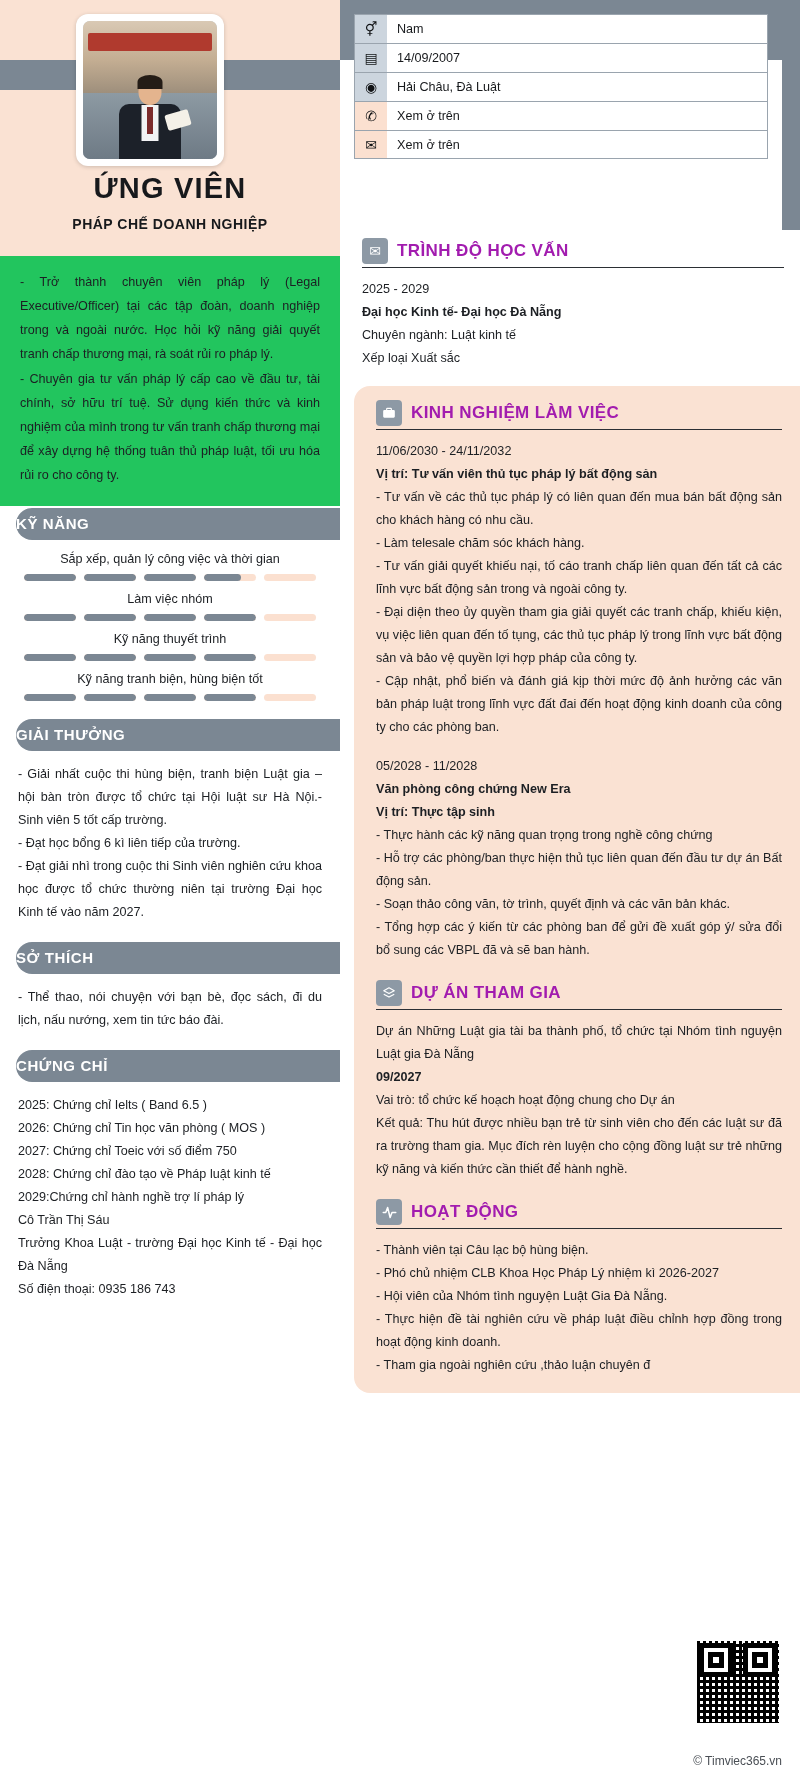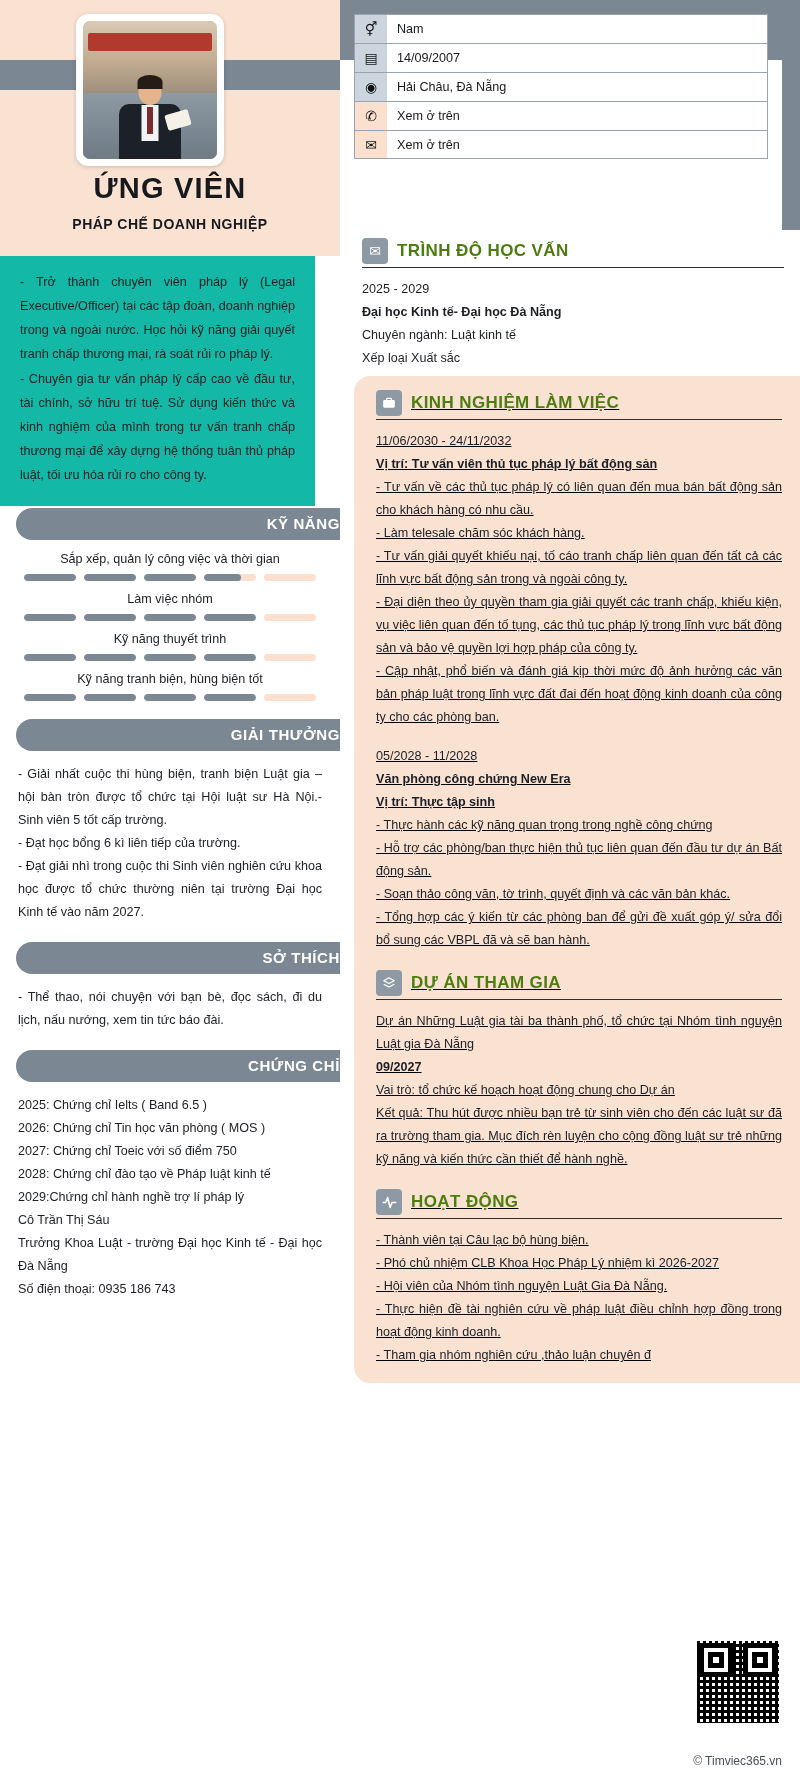--- a/index.html
+++ b/index.html
@@ -100,39 +100,39 @@
     letter-spacing: 1.2px;
   }
   .cv-role {
     position: absolute; top: 216px; left: 0; width: 340px;
     text-align: center;
     font-size: 14px; font-weight: bold; color: #17191c;
     letter-spacing: 0.5px;
   }
 
   .objective-box {
-    position: absolute; top: 256px; left: 0; width: 315px;
-    background: #14b8a6;
+    position: absolute; top: 256px; left: 0; width: 340px;
+    background: #22c55e;
     padding: 14px 20px 18px 20px;
     min-height: 230px;
   }
   .objective-box p {
     font-size: 12.6px; line-height: 24px;
     color: #1c1f23; text-align: justify;
     margin-bottom: 1px;
   }
 
   .sb-section { padding: 0 16px; }
   .sb-head {
     margin: 18px 0 12px 0;
     background: #7b8793;
     color: #ffffff;
     font-size: 15px; font-weight: bold;
     letter-spacing: 0.6px;
-    text-align: right;
+    text-align: left;
     padding: 7px 0 8px 0;
     border-radius: 20px 0 0 20px;
     margin-right: -16px;
   }
   .skill-item { margin-bottom: 11px; }
   .skill-label {
     text-align: center; font-size: 12.6px; color: #1c1f23;
     margin-bottom: 8px;
   }
   .skill-bar { display: flex; gap: 8px; padding: 0 8px; }
@@ -200,21 +200,21 @@
     border-bottom: 1.6px solid #2b2f34;
     padding-bottom: 3px;
   }
   .rc-head .hico {
     width: 26px; height: 26px; flex: 0 0 26px;
     background: #8d99a5; border-radius: 4px;
     display: flex; align-items: center; justify-content: center;
     color: #ffffff; font-size: 14px;
   }
   .rc-head .htxt {
-    font-size: 17px; font-weight: bold; color: #4d7c0f;
+    font-size: 17px; font-weight: bold; color: #a21caf;
     letter-spacing: 0.4px;
   }
   .rc-line {
     font-size: 12.6px; line-height: 23px;
     color: #1c1f23; text-align: justify;
   }
   .rc-line.b { font-weight: bold; }
 
   .peach-panel {
     background: #fae2d3;
@@ -408,21 +408,21 @@
       <div class="c-row">
         <div class="c-ico">⚥</div>
         <div class="c-val">Nam</div>
       </div>
       <div class="c-row">
         <div class="c-ico">▤</div>
         <div class="c-val">14/09/2007</div>
       </div>
       <div class="c-row">
         <div class="c-ico">◉</div>
-        <div class="c-val">Hải Châu, Đà Nẵng</div>
+        <div class="c-val">Hải Châu, Đà Luật</div>
       </div>
       <div class="c-row peach">
         <div class="c-ico">✆</div>
         <div class="c-val">Xem ở trên</div>
       </div>
       <div class="c-row peach">
         <div class="c-ico">✉</div>
         <div class="c-val">Xem ở trên</div>
       </div>
     </div>
@@ -433,21 +433,21 @@
         <div class="rc-head">
           <div class="hico">✉</div>
           <div class="htxt">TRÌNH ĐỘ HỌC VẤN</div>
         </div>
         <div class="rc-line">2025 - 2029</div>
         <div class="rc-line b">Đại học Kinh tế- Đại học Đà Nẵng</div>
         <div class="rc-line">Chuyên ngành: Luật kinh tế</div>
         <div class="rc-line">Xếp loại Xuất sắc</div>
       </div>
 
-      <div class="peach-panel" style="margin-top:6px;text-decoration:underline;">
+      <div class="peach-panel" style="margin-top:16px;">
         <div class="rc-head">
           <div class="hico">
             <svg width="14" height="14" viewBox="0 0 24 24" fill="#ffffff">
                 <path d="M9 3h6a2 2 0 0 1 2 2v2h3a2 2 0 0 1 2 2v9a2 2 0 0 1-2 2H4a2 2 0 0 1-2-2V9a2 2 0 0 1 2-2h3V5a2 2 0 0 1 2-2zm0 4h6V5H9v2z"></path>
               </svg>
           </div>
           <div class="htxt">KINH NGHIỆM LÀM VIỆC</div>
         </div>
 
         <div>
@@ -498,21 +498,21 @@
               <svg width="15" height="15" viewBox="0 0 24 24" fill="none" stroke="#ffffff" stroke-width="2.4" stroke-linecap="round" stroke-linejoin="round">
                   <path d="M2 12h4l3-8 4 16 3-8h6"></path>
                 </svg>
             </div>
             <div class="htxt">HOẠT ĐỘNG</div>
           </div>
           <div class="rc-line">- Thành viên tại Câu lạc bộ hùng biện.</div>
           <div class="rc-line">- Phó chủ nhiệm CLB Khoa Học Pháp Lý nhiệm kì 2026-2027</div>
           <div class="rc-line">- Hội viên của Nhóm tình nguyện Luật Gia Đà Nẵng.</div>
           <div class="rc-line">- Thực hiện đề tài nghiên cứu về pháp luật điều chỉnh hợp đồng trong hoạt động kinh doanh.</div>
-          <div class="rc-line">- Tham gia nhóm nghiên cứu ,thảo luận chuyên đ</div>
+          <div class="rc-line">- Tham gia ngoài nghiên cứu ,thảo luận chuyên đ</div>
         </div>
       </div>
     </div>
 
     <div class="qr">
       <div class="qr-inner"></div>
     </div>
   </div>
 
   <div class="footer">

